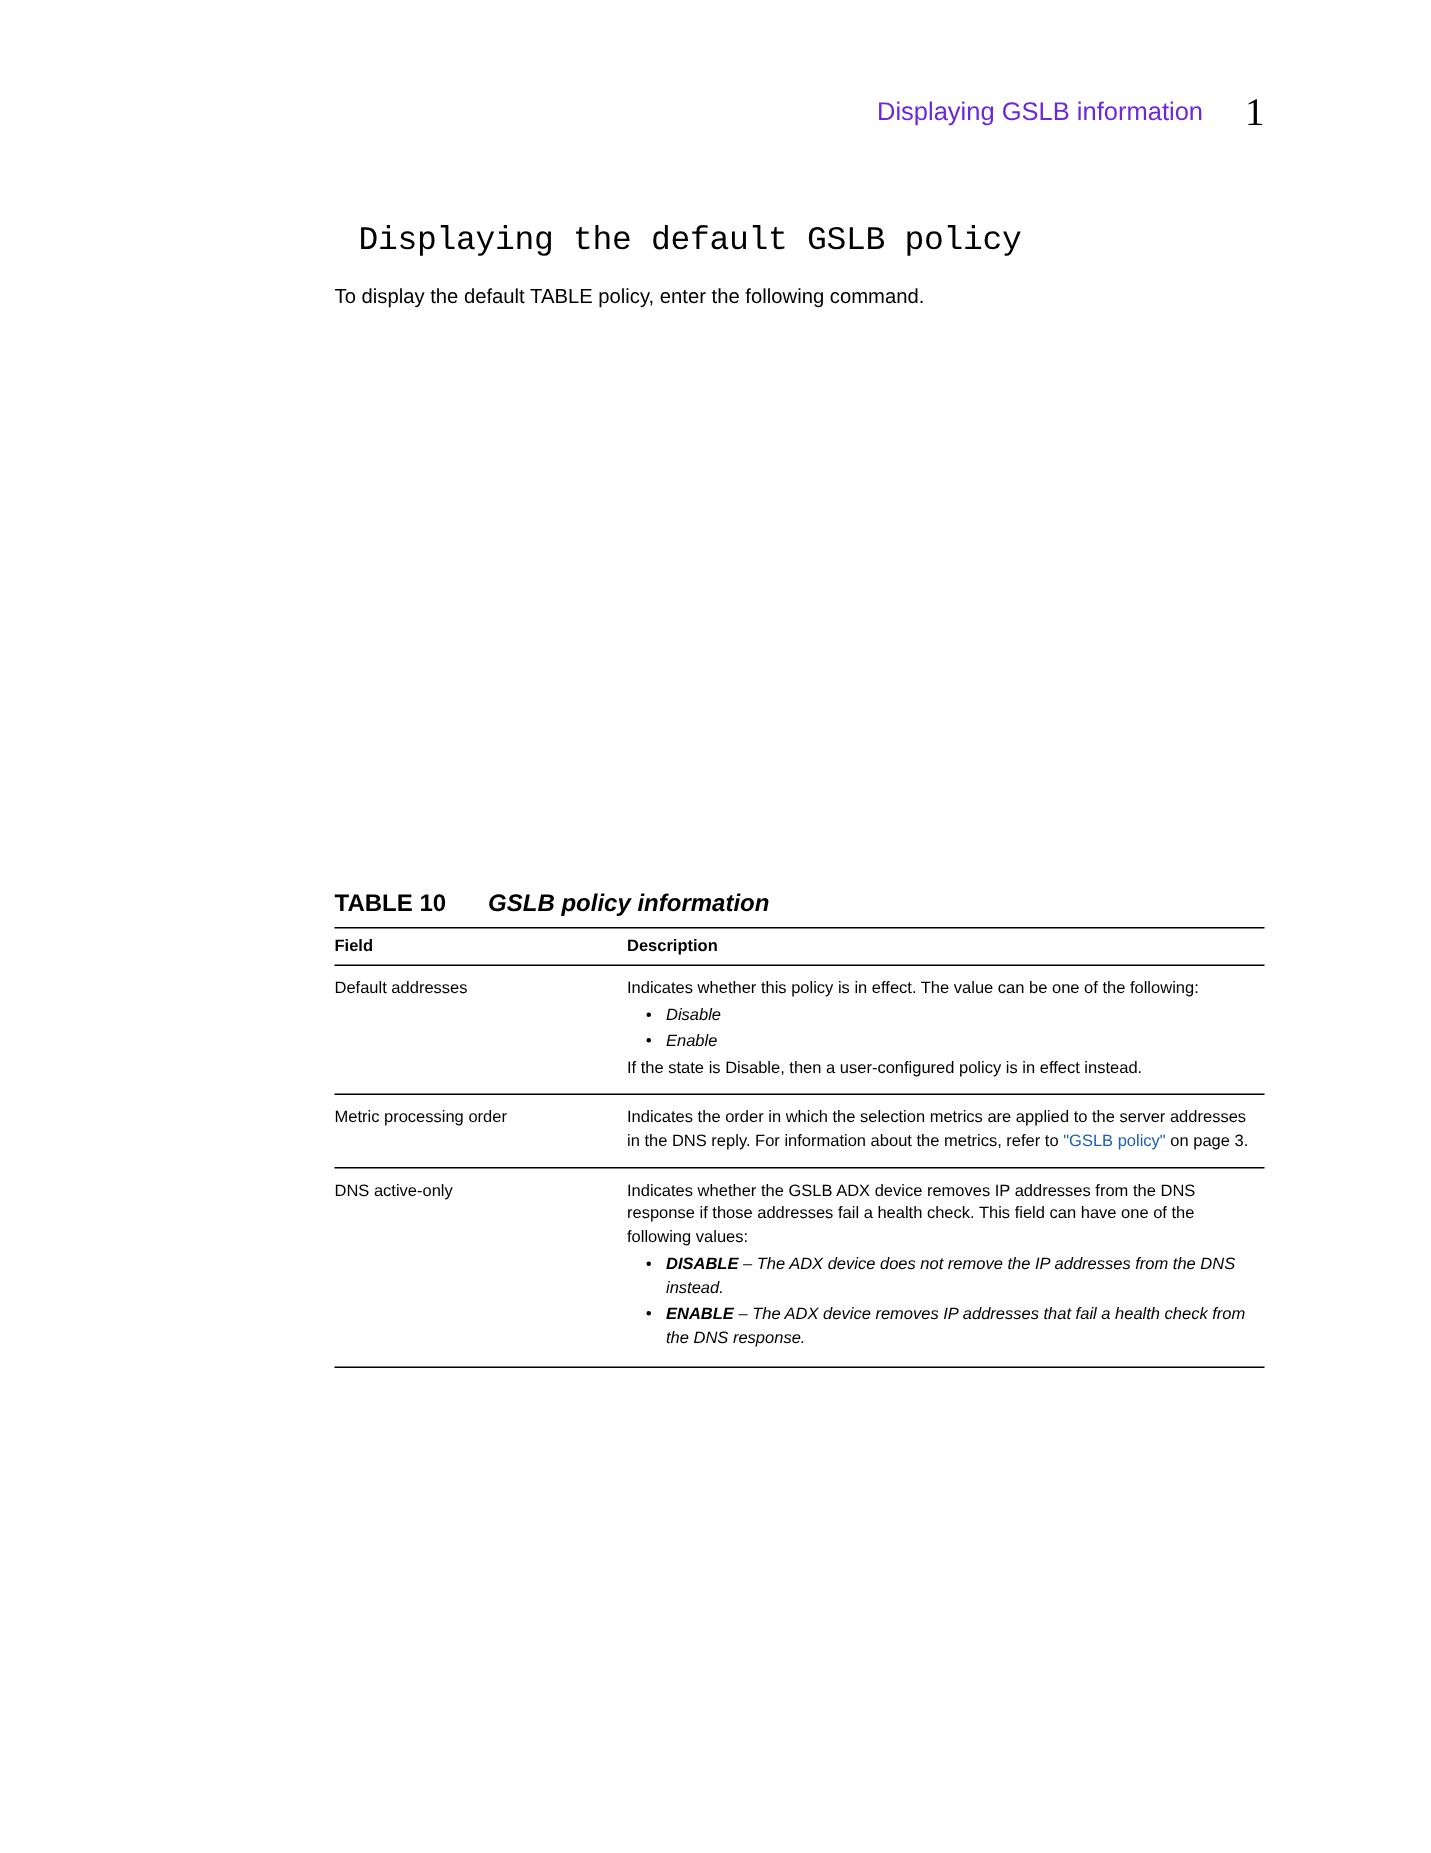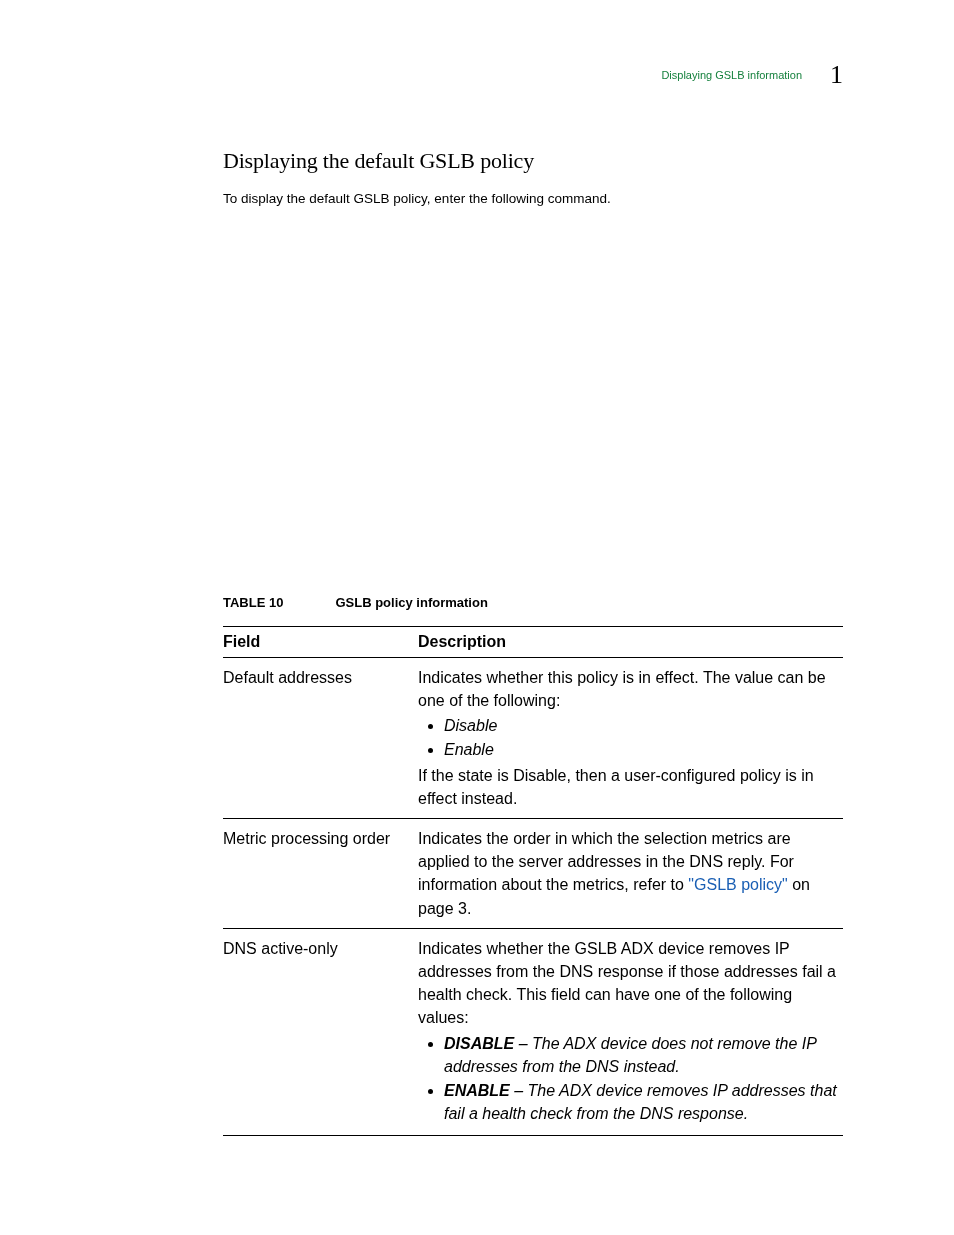--- a/index.html
+++ b/index.html
@@ -16,58 +16,59 @@
     width: 620px;
   }
   .running-header {
     display: flex;
     justify-content: flex-end;
     align-items: center;
     gap: 28px;
     margin-bottom: 58px;
   }
   .running-title {
-    font-size: 11px;
-    color: #15803d;
+    font-size: 17px;
+    color: #6d28d9;
   }
   .chapter-number {
     font-family: Georgia, 'Times New Roman', serif;
     font-size: 26px;
     font-weight: 400;
   }
   .h1 {
-    font-family: Liberation Serif, serif;
+    font-family: Liberation Mono, monospace;
     font-size: 22px;
     font-weight: 400;
     letter-spacing: -0.2px;
     margin-bottom: 16px;
+    margin-left: 16px;
   }
   .body-text {
     font-size: 13.5px;
     line-height: 1.4;
     margin-bottom: 14px;
   }
   .spacer { height: 372px; }
   .syntax-line {
     font-size: 13.5px;
     margin-bottom: 10px;
   }
   .syntax-line .bold { font-weight: 700; }
   .table-caption {
-    font-size: 13px;
-    margin-bottom: 16px;
+    font-size: 16px;
+    margin-bottom: 6px;
     display: flex;
-    gap: 52px;
+    gap: 28px;
   }
   .table-caption .label { font-weight: 700; }
-  .table-caption .title { font-weight: 700; }
+  .table-caption .title { font-weight: 700; font-style: italic; }
   table.info {
     width: 100%;
     border-collapse: collapse;
-    font-size: 16px;
+    font-size: 11px;
   }
   table.info thead th {
     text-align: left;
     font-weight: 700;
     padding: 6px 4px 6px 0;
     border-top: 1.5px solid #000;
     border-bottom: 1px solid #000;
   }
   table.info tbody td {
     vertical-align: top;
@@ -92,21 +93,21 @@
 
 <div class="page">
 
   <div class="running-header">
     <span class="running-title">Displaying GSLB information</span>
     <span class="chapter-number">1</span>
   </div>
 
   <h1 class="h1">Displaying the default GSLB policy</h1>
 
-  <p class="body-text">To display the default GSLB policy, enter the following command.</p>
+  <p class="body-text">To display the default TABLE policy, enter the following command.</p>
 
   <div class="spacer"></div>
 
 
 
   <div class="table-caption">
     <span class="label">TABLE 10</span>
     <span class="title">GSLB policy information</span>
   </div>
 

